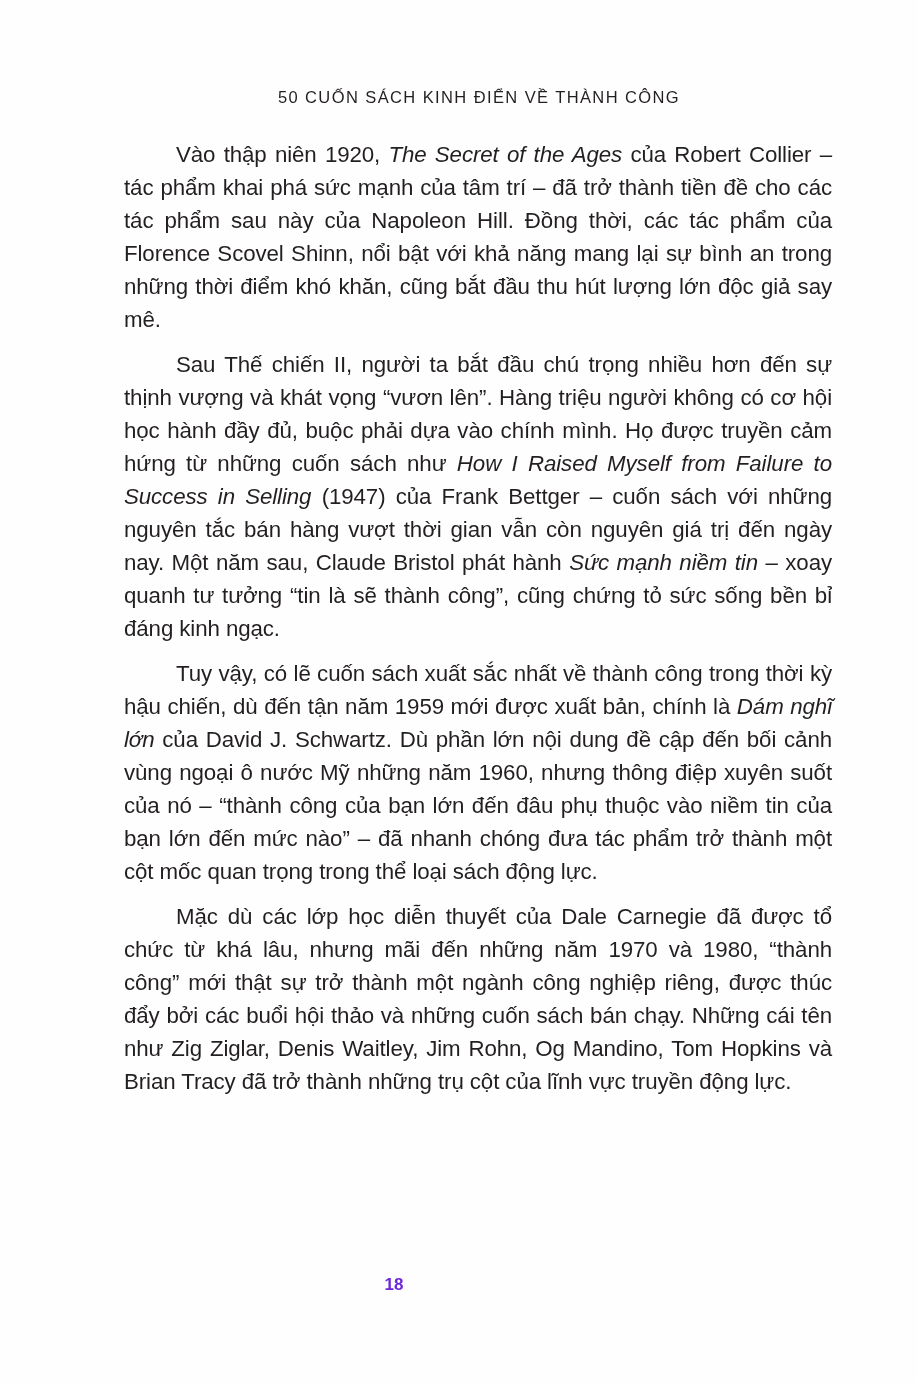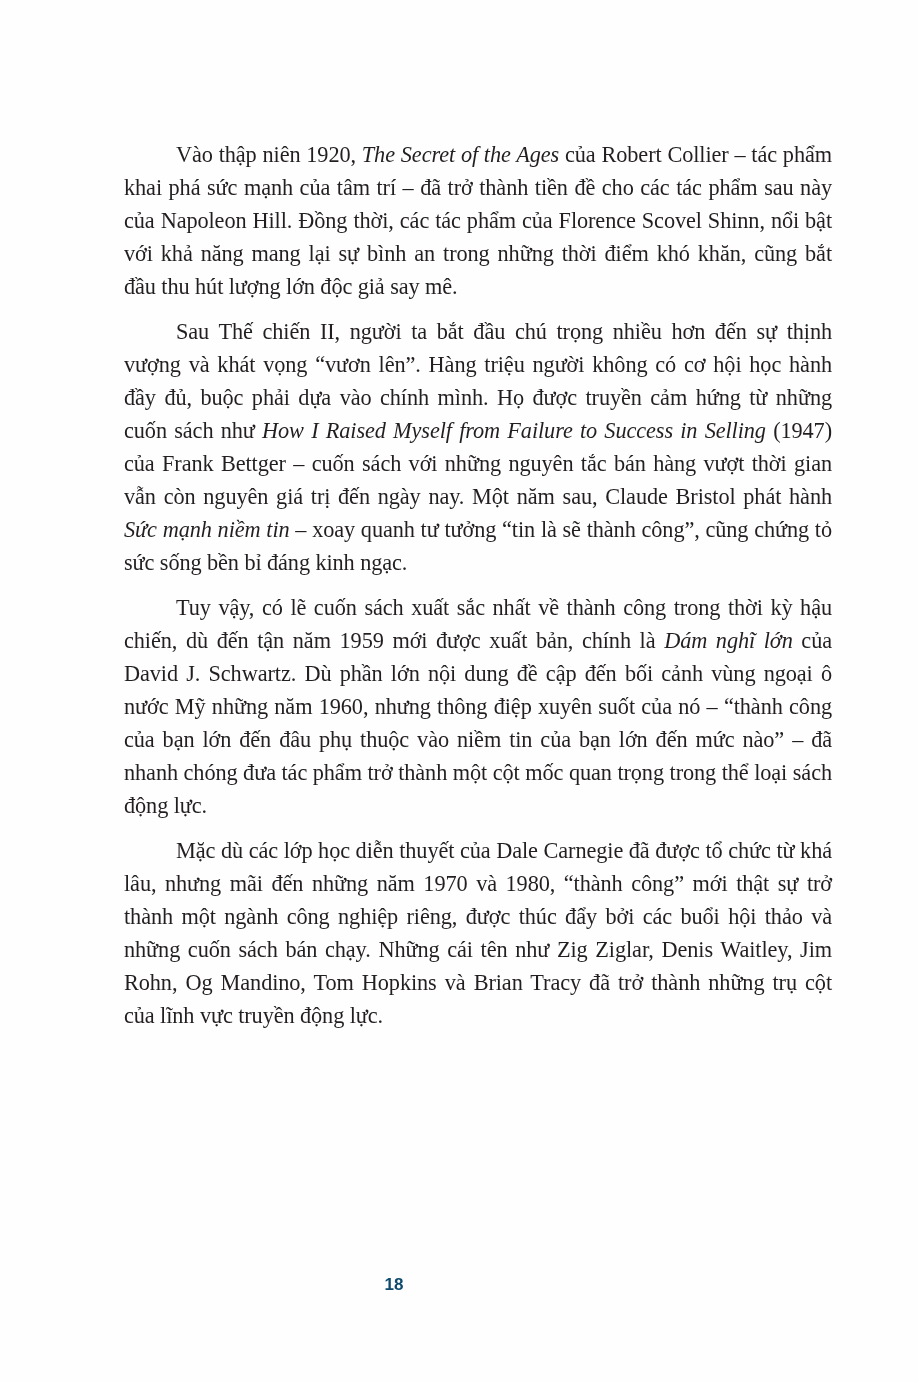--- a/index.html
+++ b/index.html
@@ -6,35 +6,36 @@
     body { width: 918px; height: 1383px; position: relative; overflow: hidden; }
     .page { position: absolute; left: 0; top: 0; width: 918px; height: 1383px; background: #fefefe; }
     .running-header {
       position: absolute; top: 88px; left: 0; width: 918px; text-align: center;
       padding-left: 40px; box-sizing: border-box;
       font-family: "Liberation Sans", sans-serif; font-size: 16.5px; letter-spacing: 1.4px;
       color: #231f20; font-weight: normal;
     }
     .body-text {
       position: absolute; top: 138px; left: 124px; width: 708px;
-      font-family: Liberation Serif, serif; font-size: 22.3px; line-height: 33px;
+      font-family: Liberation Sans, sans-serif; font-size: 22.3px; line-height: 33px;
       color: #231f20; text-align: justify; letter-spacing: -0.1px;
     }
     .body-text p { margin: 0 0 12px 0; text-indent: 52px; }
     .body-text em { font-style: italic; }
     .page-number {
       position: absolute; top: 1275px; left: 0; width: 748px; text-align: center;
       padding-left: 40px; box-sizing: border-box;
-      font-family: "Liberation Sans", sans-serif; font-size: 17px; font-weight: bold; color: #0c4a6e;
+      font-family: "Liberation Sans", sans-serif; font-size: 17px; font-weight: bold; color: #6d28d9;
     }
   </style>
 </head>
 <body>
 
 <div class="page">
+  <div class="running-header">50 CUỐN SÁCH KINH ĐIỂN VỀ THÀNH CÔNG</div>
 
   <div class="body-text">
     <p>
       <span>Vào thập niên 1920, </span><em>The Secret of the Ages</em><span> của Robert Collier – tác phẩm khai phá sức mạnh của tâm trí – đã trở thành tiền đề cho các tác phẩm sau này của Napoleon Hill. Đồng thời, các tác phẩm của Florence Scovel Shinn, nổi bật với khả năng mang lại sự bình an trong những thời điểm khó khăn, cũng bắt đầu thu hút lượng lớn độc giả say mê.</span>
     </p>
     <p>
       <span>Sau Thế chiến II, người ta bắt đầu chú trọng nhiều hơn đến sự thịnh vượng và khát vọng “vươn lên”. Hàng triệu người không có cơ hội học hành đầy đủ, buộc phải dựa vào chính mình. Họ được truyền cảm hứng từ những cuốn sách như </span><em>How I Raised Myself from Failure to Success in Selling</em><span> (1947) của Frank Bettger – cuốn sách với những nguyên tắc bán hàng vượt thời gian vẫn còn nguyên giá trị đến ngày nay. Một năm sau, Claude Bristol phát hành </span><em>Sức mạnh niềm tin</em><span> – xoay quanh tư tưởng “tin là sẽ thành công”, cũng chứng tỏ sức sống bền bỉ đáng kinh ngạc.</span>
     </p>
     <p>
       <span>Tuy vậy, có lẽ cuốn sách xuất sắc nhất về thành công trong thời kỳ hậu chiến, dù đến tận năm 1959 mới được xuất bản, chính là </span><em>Dám nghĩ lớn</em><span> của David J. Schwartz. Dù phần lớn nội dung đề cập đến bối cảnh vùng ngoại ô nước Mỹ những năm 1960, nhưng thông điệp xuyên suốt của nó – “thành công của bạn lớn đến đâu phụ thuộc vào niềm tin của bạn lớn đến mức nào” – đã nhanh chóng đưa tác phẩm trở thành một cột mốc quan trọng trong thể loại sách động lực.</span>

